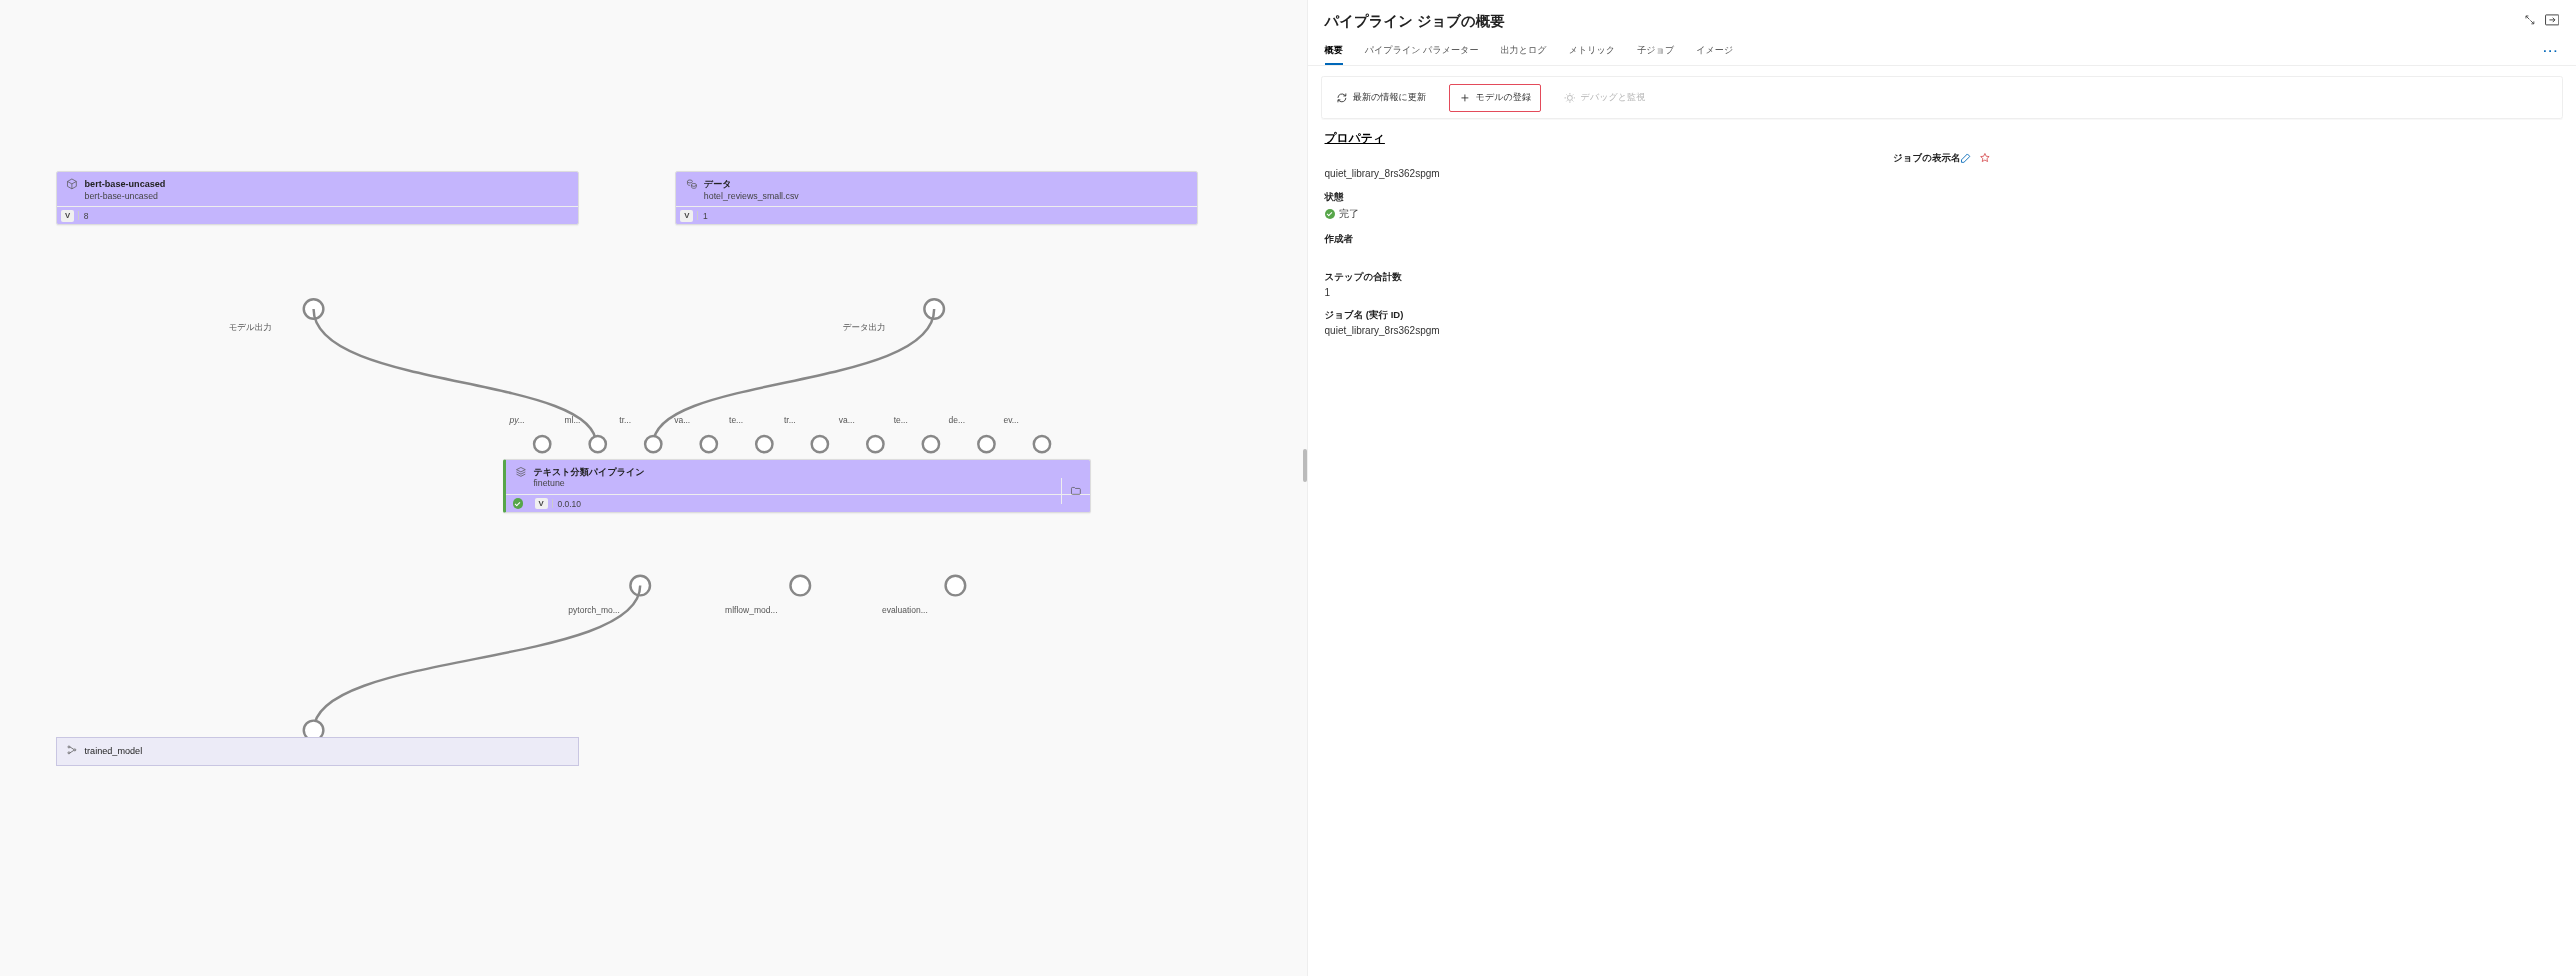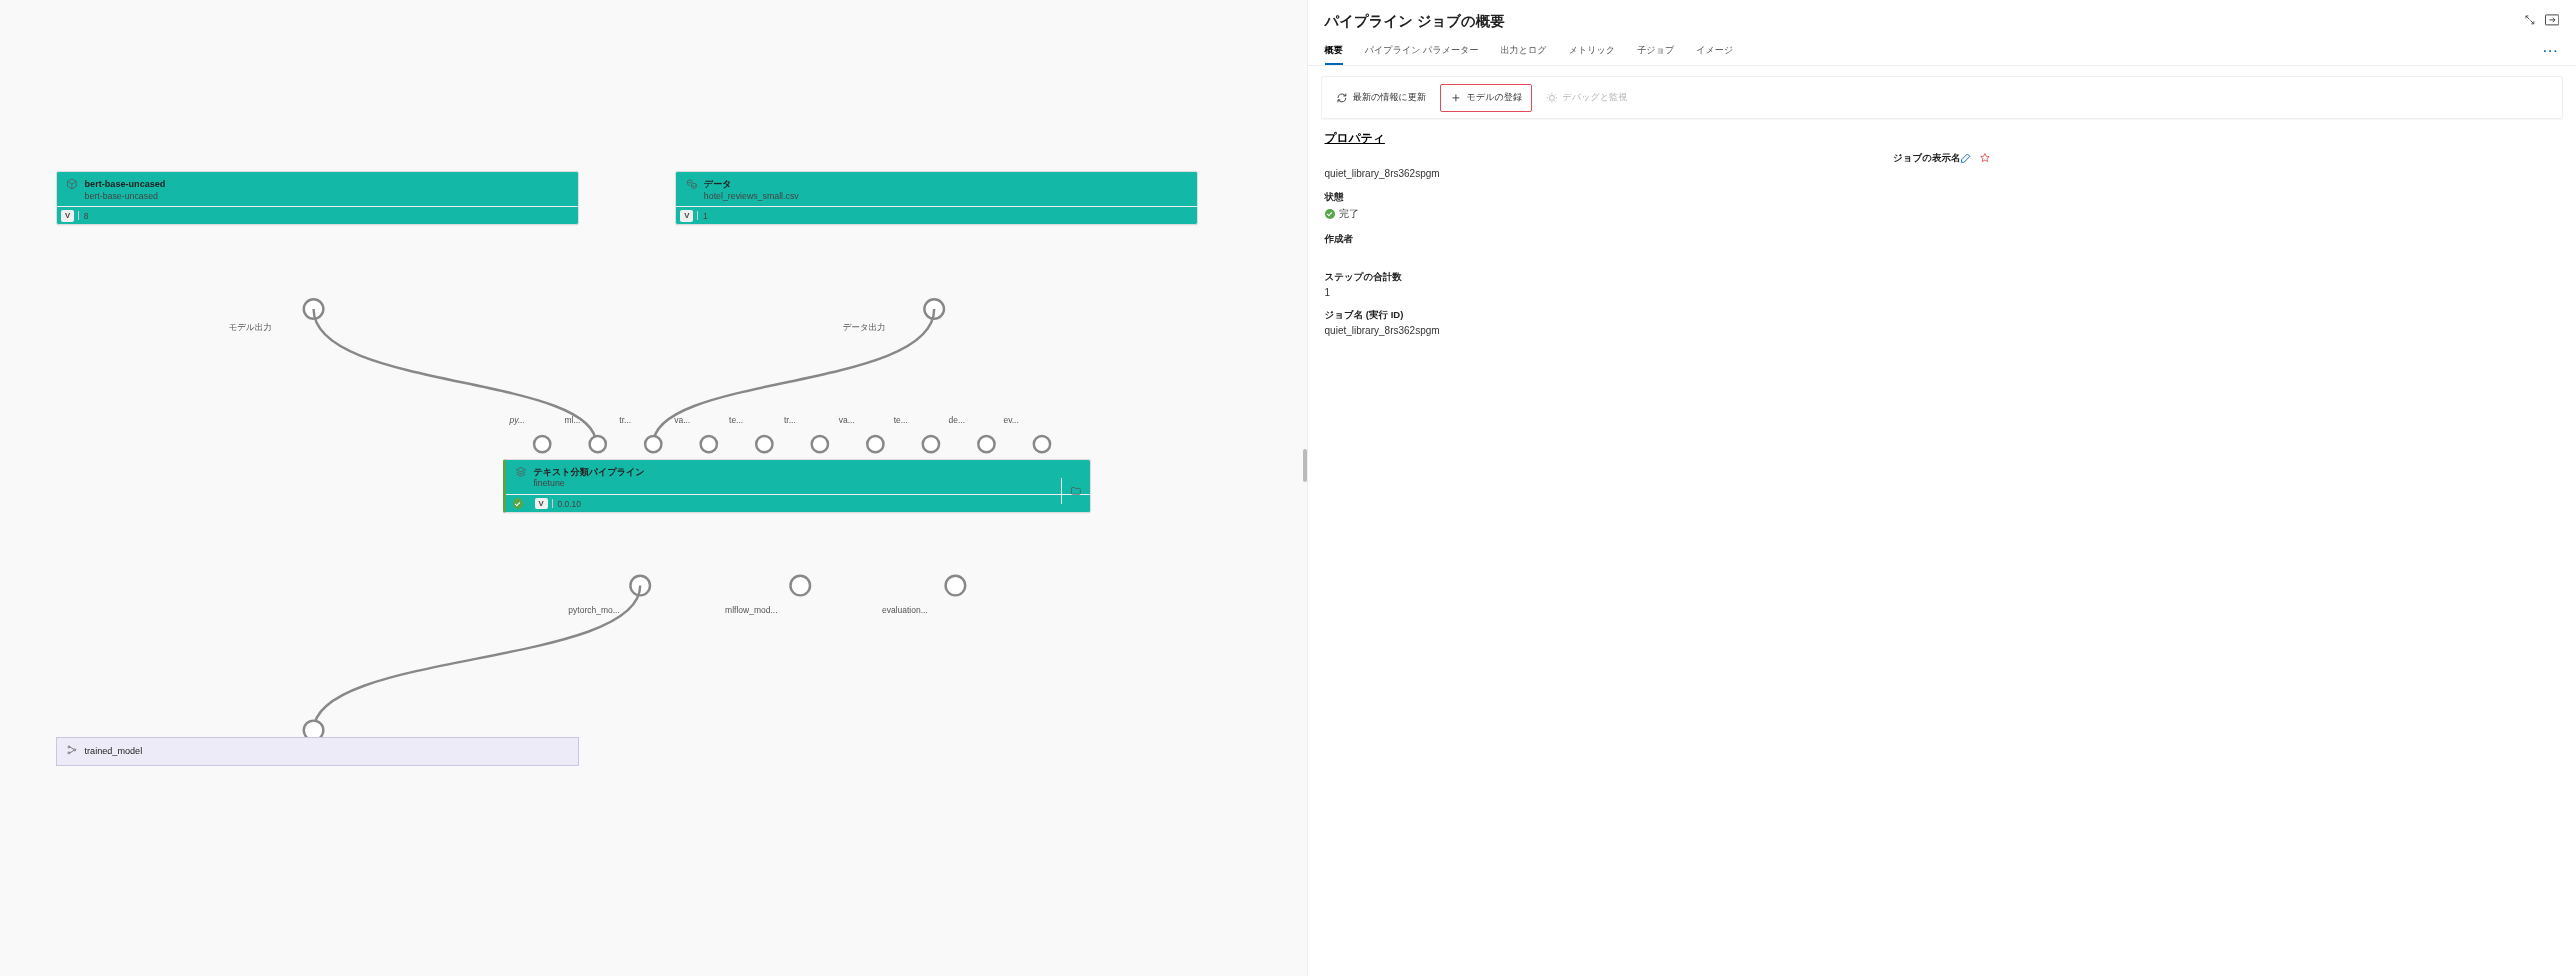--- a/index.html
+++ b/index.html
@@ -6,21 +6,21 @@
 body { font-family: "Segoe UI", "Yu Gothic UI", sans-serif; background: #fff; overflow: hidden; }
 .app { display: flex; width: 100vw; height: 100vh; }
 
 
 .canvas { flex: 1.03; background: #f9f9f9; position: relative; }
 .canvas::after { content: ""; position: absolute; right: 0; top: 46%; width: 3.3px; height: 33px; background: #bbb; border-radius: 2px; }
 .canvas-svg { position: absolute; inset: 0; width: 100%; height: 100%; pointer-events: none; }
 .canvas-svg .edge { fill: none; stroke: #888; stroke-width: 1.5; }
 .canvas-svg .port { fill: #fff; stroke: #888; stroke-width: 1.5; }
 
-.node { position: absolute; background: #14b8a6; border: 0.7px solid #ddd; border-radius: 2.6px; box-shadow: 0 0.7px 1.3px rgba(0,0,0,.05); }
+.node { position: absolute; background: #c4b5fd; border: 0.7px solid #ddd; border-radius: 2.6px; box-shadow: 0 0.7px 1.3px rgba(0,0,0,.05); }
 .node .head { display: flex; gap: 6.5px; padding: 6.5px 9.1px 3.9px; align-items: flex-start; }
 .node .icon { width: 11.8px; height: 11.8px; flex: none; color: #555; display: flex; align-items: center; justify-content: center; }
 .node .titles { line-height: 1.35; }
 .node .title { font-size: 9.1px; font-weight: 600; color: #222; }
 .node .subtitle { font-size: 8.8px; color: #444; }
 .node .foot { display: flex; align-items: center; gap: 3.9px; padding: 2.6px 3.9px; border-top: 0.7px solid #eee; }
 .vbadge { display: inline-flex; align-items: center; background: #f0f0f0; border-radius: 2px; font-size: 7.8px; font-weight: 600; color: #444; padding: 1.3px 3.9px; }
 .vsep { width: 0.7px; height: 9.1px; background: #ccc; }
 .vnum { font-size: 8.5px; color: #444; padding-left: 1.3px; }
 
@@ -41,21 +41,21 @@
 .panel-title { font-size: 14.4px; font-weight: 700; color: #222; }
 .panel-head-actions { display: flex; gap: 9.1px; color: #444; }
 .panel-head-actions span { cursor: pointer; }
 
 .tabs { display: flex; gap: 22px; padding: 0 17px; border-bottom: 0.7px solid #eee; align-items: center; }
 .tab { padding: 6.5px 0 7.8px; font-size: 9.1px; color: #555; cursor: pointer; position: relative; }
 .tab.active { color: #000; font-weight: 600; }
 .tab.active::after { content: ""; position: absolute; left: 0; right: 0; bottom: -0.7px; height: 2px; background: #0067b8; }
 .tab-more { margin-left: auto; color: #0067b8; cursor: pointer; font-size: 11.8px; font-weight: 600; letter-spacing: 1.3px; }
 
-.toolbar { margin: 10.5px 13px 7.8px; border: 0.7px solid #eee; border-radius: 2.6px; padding: 6.5px 7.8px; display: flex; align-items: center; gap: 7px; box-shadow: 0 0.7px 0.7px rgba(0,0,0,.03); }
+.toolbar { margin: 10.5px 13px 7.8px; border: 0.7px solid #eee; border-radius: 2.6px; padding: 6.5px 7.8px; display: flex; align-items: center; gap: 16px; box-shadow: 0 0.7px 0.7px rgba(0,0,0,.03); }
 .tool-btn { display: flex; align-items: center; gap: 5.2px; padding: 3.9px 6.5px; font-size: 9.1px; color: #333; background: transparent; border: none; cursor: pointer; border-radius: 2px; }
 .tool-btn.disabled { color: #b5b5b5; cursor: default; }
 .tool-btn.highlight { border: 1.3px solid #e34a5a; padding: 6.5px 9.1px; }
 .tool-ico { width: 11.8px; height: 11.8px; display: inline-flex; align-items: center; justify-content: center; }
 
 .section-title { font-size: 11.8px; font-weight: 700; padding: 3.9px 17px 5.2px; text-decoration: underline; }
 .props { padding: 0 17px; display: flex; flex-direction: column; gap: 11.8px; overflow-y: auto; }
 .prop { display: flex; flex-direction: column; gap: 2.6px; }
 .prop-row { display: flex; justify-content: center; align-items: flex-start; }
 .prop-label { font-size: 9.5px; font-weight: 600; color: #222; }

